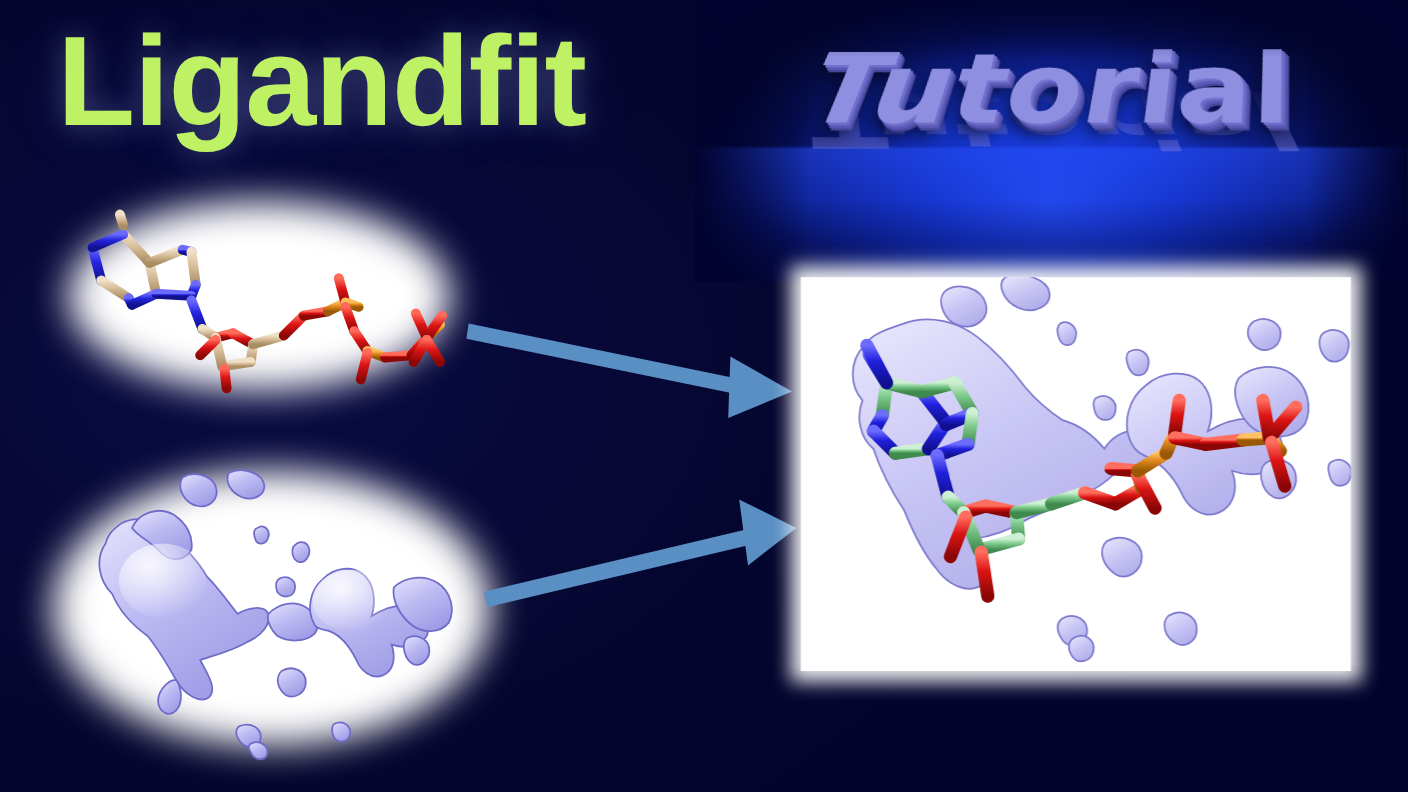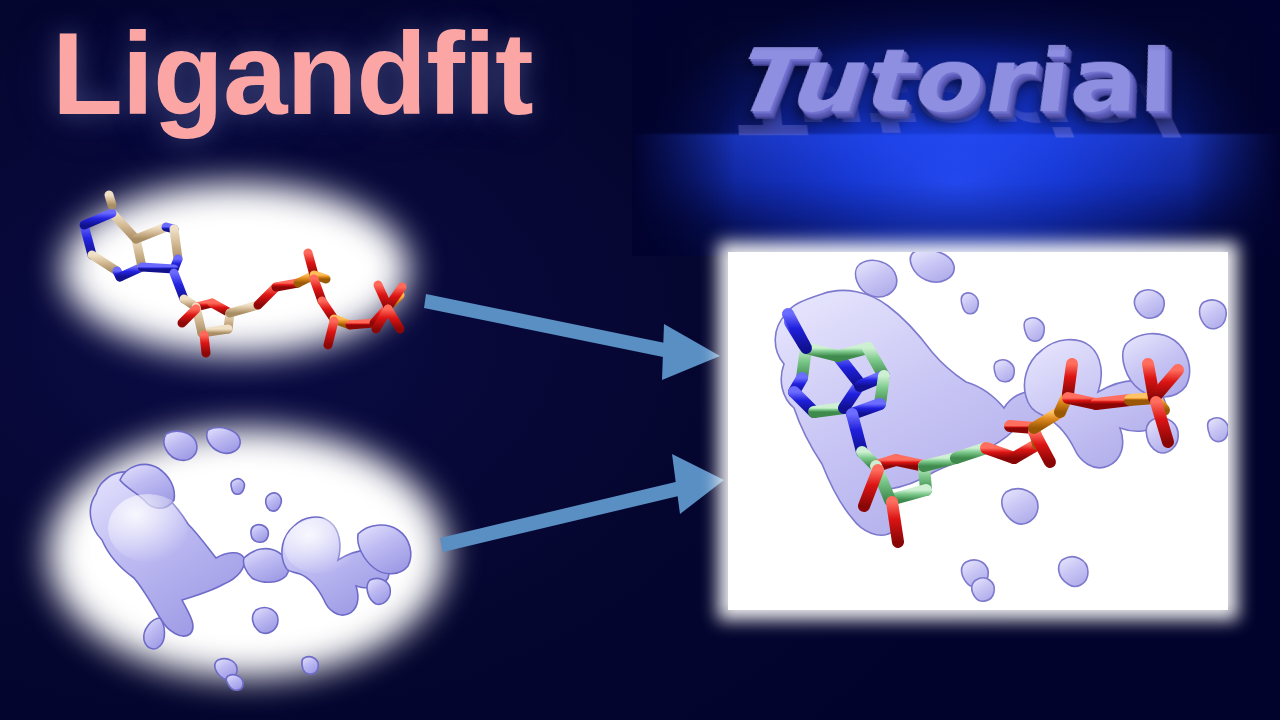--- a/index.html
+++ b/index.html
@@ -15,21 +15,21 @@
     position:absolute;inset:0;
     background:
       radial-gradient(ellipse 900px 620px at 18% 46%, #0a0b44 0%, #05062f 55%, #02032c 100%),
       linear-gradient(160deg,#0b0c46 0%, #04052e 45%, #01021f 100%);
   }
 
   
   #title{
     position:absolute;left:52px;top:16px;
     font-size:116px;line-height:1;
-    font-weight:700;color:#fca5a5;
+    font-weight:700;color:#bef264;
     letter-spacing:-1px;
     text-shadow:0 0 26px rgba(190,200,255,.30), 0 0 60px rgba(120,140,255,.16);
     white-space:nowrap;
   }
 
   
   #tutorial-banner{
     position:absolute;left:632px;top:-6px;width:648px;height:262px;
     overflow:hidden;
   }

